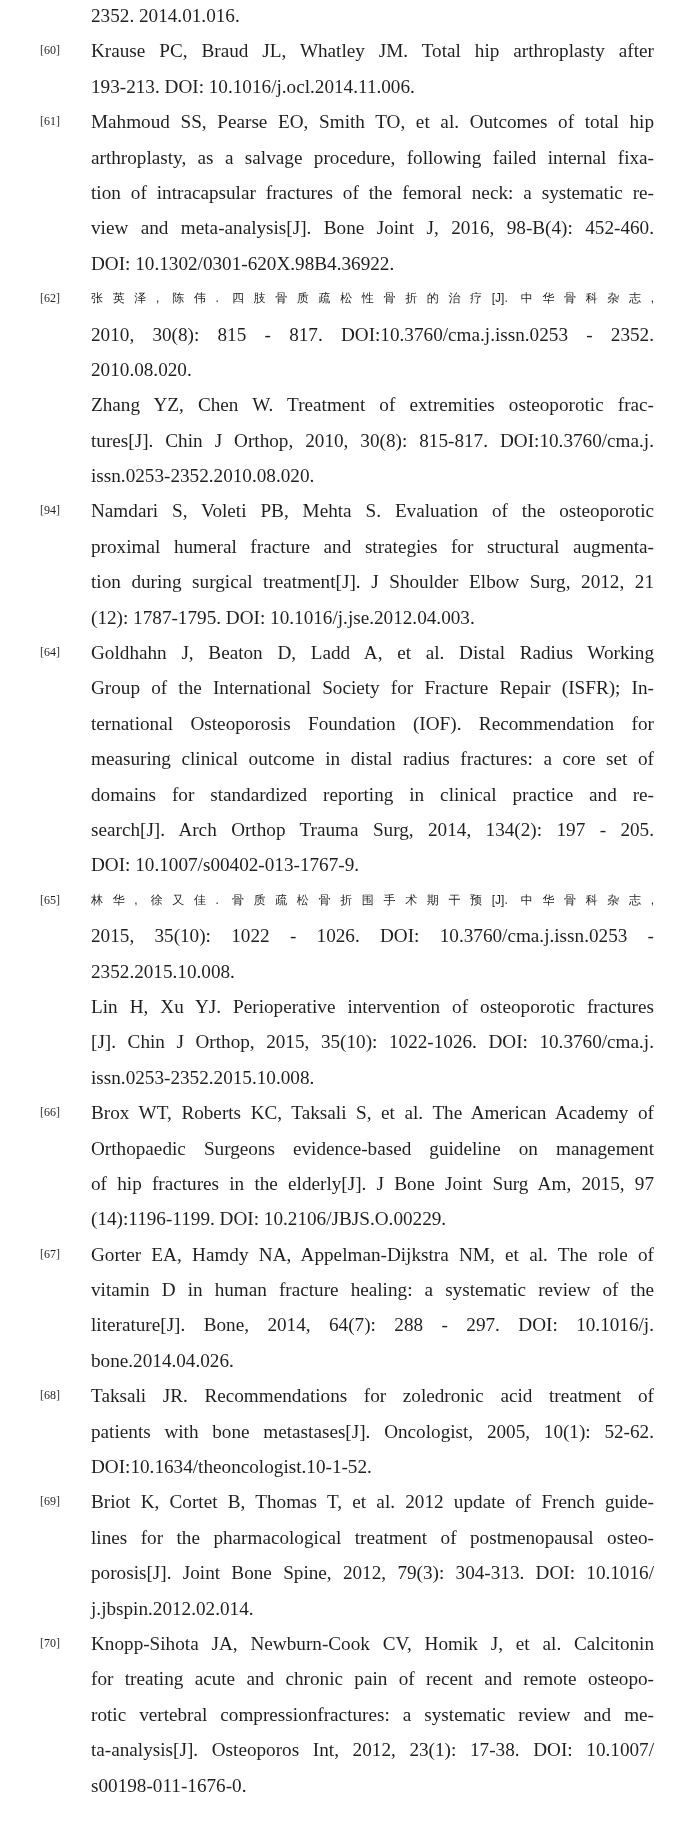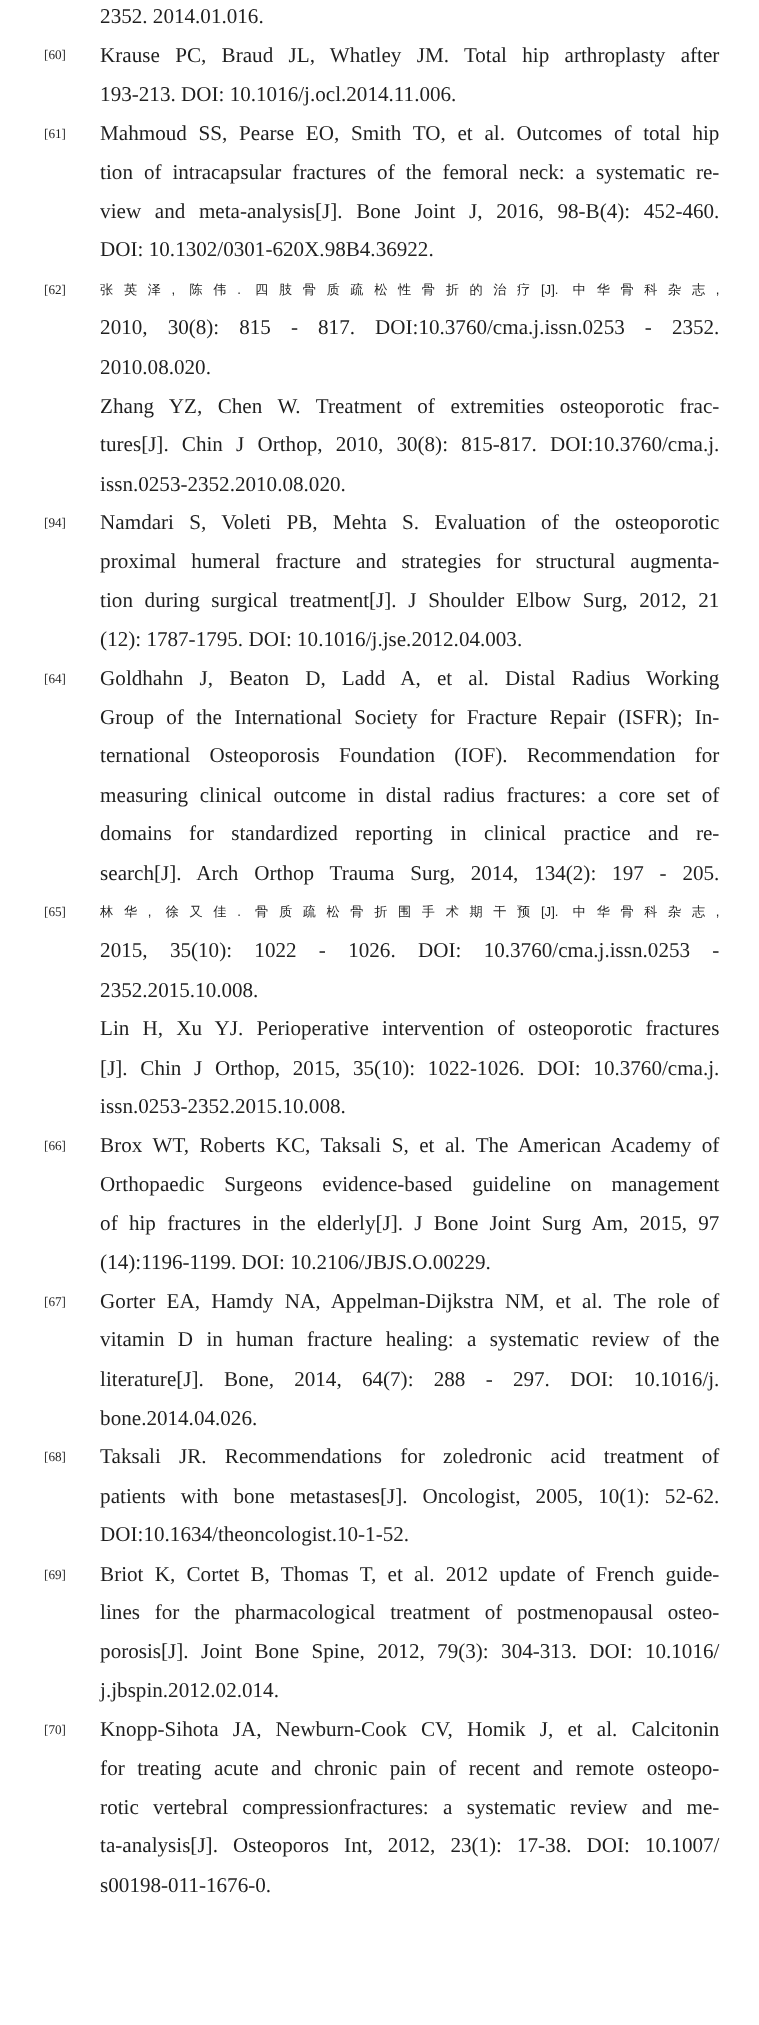--- a/index.html
+++ b/index.html
@@ -70,20 +70,21 @@
       <span class="line last">2352. 2014.01.016.</span>
     </div>
     <div class="ref">
       <span class="ref-num"><span class="br">[</span><span>60</span><span class="br">]</span></span>
       <span class="line">Krause PC, Braud JL, Whatley JM. Total hip arthroplasty after</span>
       <span class="line last">193-213. DOI: 10.1016/j.ocl.2014.11.006.</span>
     </div>
     <div class="ref">
       <span class="ref-num"><span class="br">[</span><span>61</span><span class="br">]</span></span>
       <span class="line">Mahmoud SS, Pearse EO, Smith TO, et al. Outcomes of total hip</span>
+      <span class="line">arthroplasty, as a salvage procedure, following failed internal fixa-</span>
       <span class="line">tion of intracapsular fractures of the femoral neck: a systematic re-</span>
       <span class="line">view and meta-analysis[J]. Bone Joint J, 2016,  98-B(4): 452-460.</span>
       <span class="line last">DOI: 10.1302/0301-620X.98B4.36922.</span>
     </div>
     <div class="ref">
       <span class="ref-num"><span class="br">[</span><span>62</span><span class="br">]</span></span>
       <span class="line cjk">张英泽, 陈伟. 四肢骨质疏松性骨折的治疗[J]. 中华骨科杂志,</span>
       <span class="line">2010,  30(8):  815 - 817.   DOI:10.3760/cma.j.issn.0253 - 2352.</span>
       <span class="line last">2010.08.020.</span>
       <span class="line">Zhang YZ, Chen W. Treatment of extremities osteoporotic frac-</span>
@@ -98,20 +99,21 @@
       <span class="line last">(12): 1787-1795. DOI: 10.1016/j.jse.2012.04.003.</span>
     </div>
     <div class="ref">
       <span class="ref-num"><span class="br">[</span><span>64</span><span class="br">]</span></span>
       <span class="line">Goldhahn J, Beaton D, Ladd A, et al. Distal Radius Working</span>
       <span class="line">Group of the International Society for Fracture Repair (ISFR); In-</span>
       <span class="line">ternational Osteoporosis Foundation (IOF). Recommendation for</span>
       <span class="line">measuring clinical outcome in distal radius fractures: a core set of</span>
       <span class="line">domains for standardized reporting in clinical practice and re-</span>
       <span class="line">search[J]. Arch Orthop Trauma Surg, 2014, 134(2): 197 - 205.</span>
+      <span class="line last">DOI: 10.1007/s00402-013-1767-9.</span>
     </div>
     <div class="ref">
       <span class="ref-num"><span class="br">[</span><span>65</span><span class="br">]</span></span>
       <span class="line cjk">林华, 徐又佳. 骨质疏松骨折围手术期干预[J]. 中华骨科杂志,</span>
       <span class="line">2015,  35(10):  1022 - 1026.  DOI:  10.3760/cma.j.issn.0253 -</span>
       <span class="line last">2352.2015.10.008.</span>
       <span class="line">Lin H, Xu YJ. Perioperative intervention of osteoporotic fractures</span>
       <span class="line">[J]. Chin J Orthop, 2015, 35(10): 1022-1026. DOI: 10.3760/cma.j.</span>
       <span class="line last">issn.0253-2352.2015.10.008.</span>
     </div>

